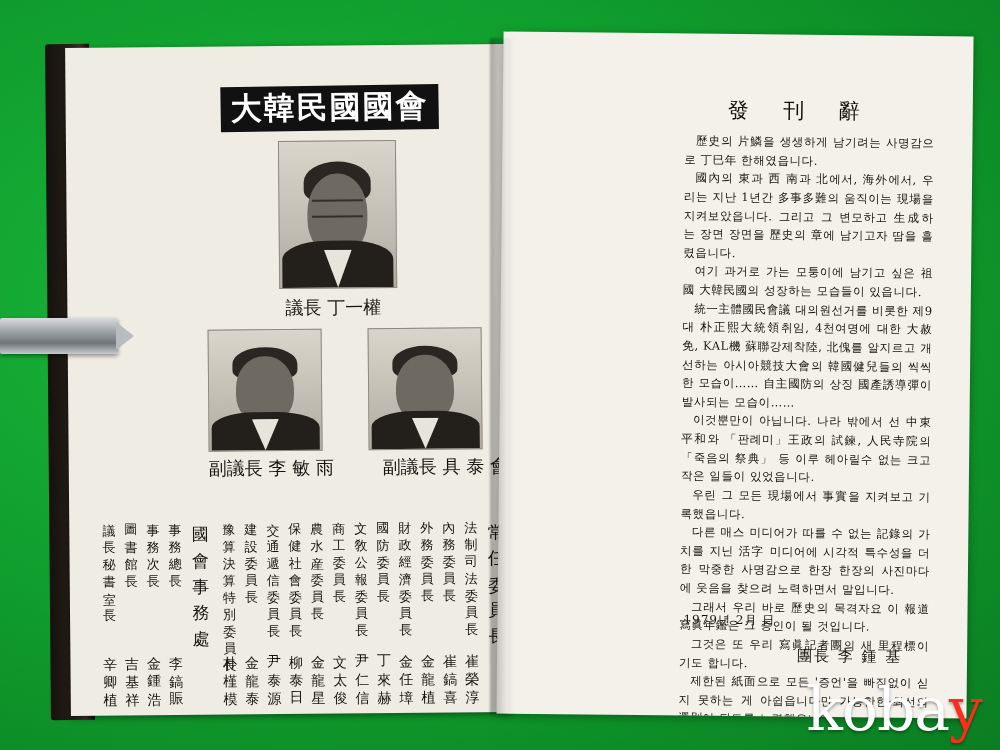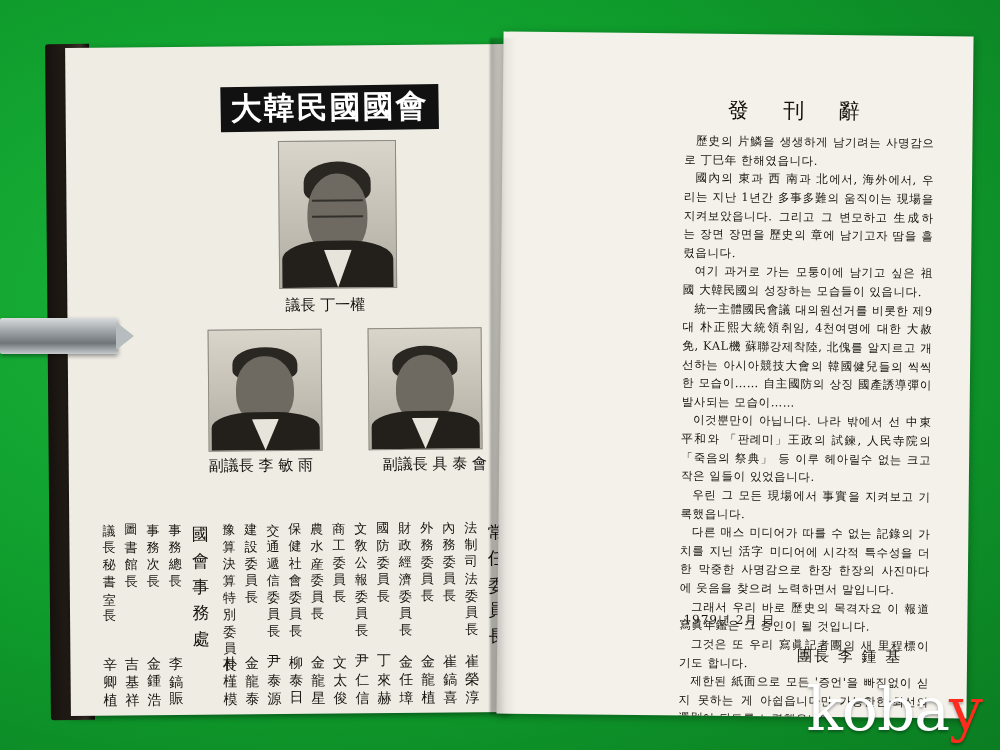--- a/index.html
+++ b/index.html
@@ -124,21 +124,21 @@
     top: 95px;
     width: 116px;
     height: 146px;
     background: #b9b5ac;
     overflow: hidden;
     border: 1px solid #8d8a82;
   }
   .caption {
     position: absolute;
     font-family: "DejaVu Serif", serif;
-    font-size: 15px;
+    font-size: 18px;
     color: #15130f;
     white-space: nowrap;
   }
   .cap-main { left: 218px; top: 250px; }
   .portrait-l {
     position: absolute;
     left: 140px;
     top: 283px;
     width: 112px;
     height: 120px;

